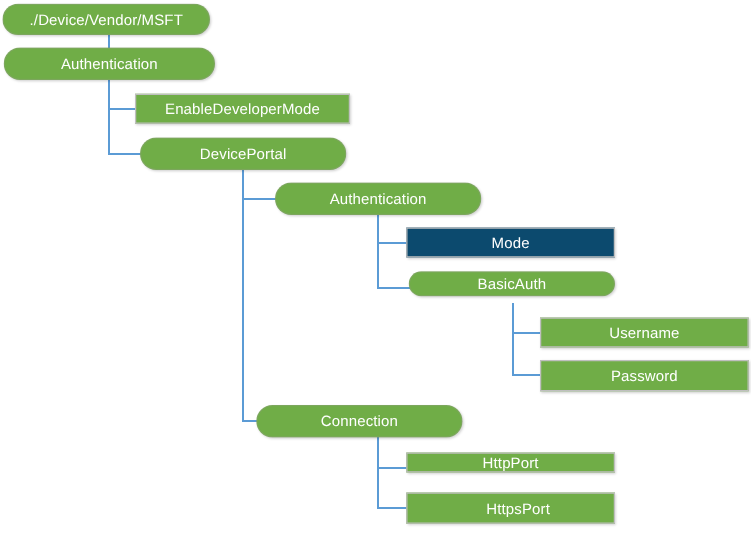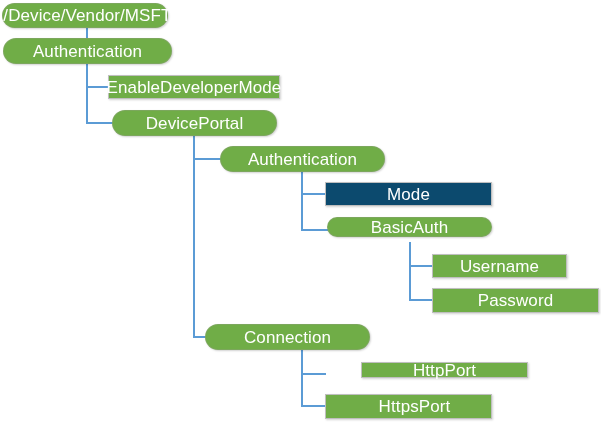--- a/index.html
+++ b/index.html
@@ -25,21 +25,21 @@
     pointer-events: none;
   }
   .node {
     position: absolute;
     box-sizing: border-box;
     background: #70AD47;
     color: #FFFFFF;
     display: flex;
     align-items: center;
     justify-content: center;
-    font-size: 17px;
+    font-size: 12px;
     line-height: 1;
     letter-spacing: 0.1px;
     white-space: nowrap;
     text-align: center;
     border: 1px solid #BFBFBF;
     box-shadow: 1px 1px 2px rgba(0,0,0,0.18);
     z-index: 2;
   }
   .node.rounded {
     border-radius: 999px;
@@ -86,29 +86,29 @@
       </div>
       <div class="node rounded" style="left: 220px; top: 146px; width: 165px; height: 26px; background: rgb(112, 173, 71); color: rgb(255, 255, 255);">
         <span class="node-label">Authentication</span>
       </div>
       <div class="node rect" style="left: 325px; top: 182px; width: 167px; height: 24px; background: #0c4a6e; color: rgb(255, 255, 255);">
         <span class="node-label">Mode</span>
       </div>
       <div class="node rounded" style="left: 327px; top: 217px; width: 165px; height: 20px; background: rgb(112, 173, 71); color: rgb(255, 255, 255);">
         <span class="node-label">BasicAuth</span>
       </div>
-      <div class="node rect" style="left: 432px; top: 254px; width: 135px; height: 24px; background: rgb(112, 173, 71); color: rgb(255, 255, 255);">
+      <div class="node rect" style="left: 432px; top: 254px; width: 167px; height: 24px; background: rgb(112, 173, 71); color: rgb(255, 255, 255);">
         <span class="node-label">Username</span>
       </div>
       <div class="node rect" style="left: 432px; top: 288px; width: 167px; height: 25px; background: rgb(112, 173, 71); color: rgb(255, 255, 255);">
         <span class="node-label">Password</span>
       </div>
       <div class="node rounded" style="left: 205px; top: 324px; width: 165px; height: 26px; background: rgb(112, 173, 71); color: rgb(255, 255, 255);">
         <span class="node-label">Connection</span>
       </div>
-      <div class="node rect" style="left: 325px; top: 362px; width: 167px; height: 16px; background: rgb(112, 173, 71); color: rgb(255, 255, 255); margin-left: 36px;">
+      <div class="node rect" style="left: 325px; top: 362px; width: 167px; height: 16px; background: rgb(112, 173, 71); color: rgb(255, 255, 255);">
         <span class="node-label">HttpPort</span>
       </div>
       <div class="node rect" style="left: 325px; top: 394px; width: 167px; height: 25px; background: rgb(112, 173, 71); color: rgb(255, 255, 255); padding-left: 12px;">
         <span class="node-label">HttpsPort</span>
       </div>
     </div>
 </div>
 
 </body></html>

